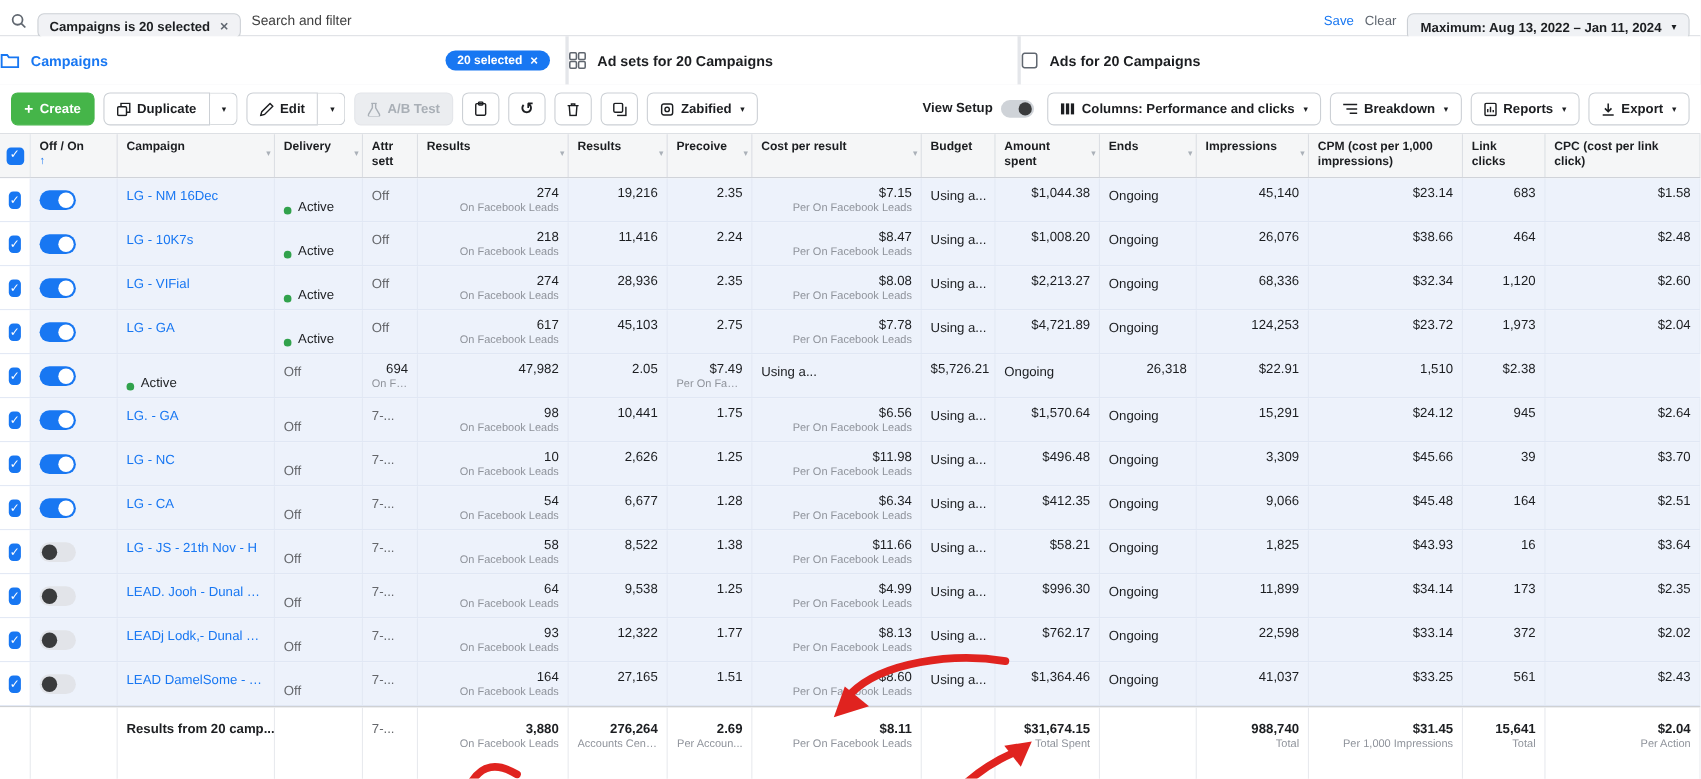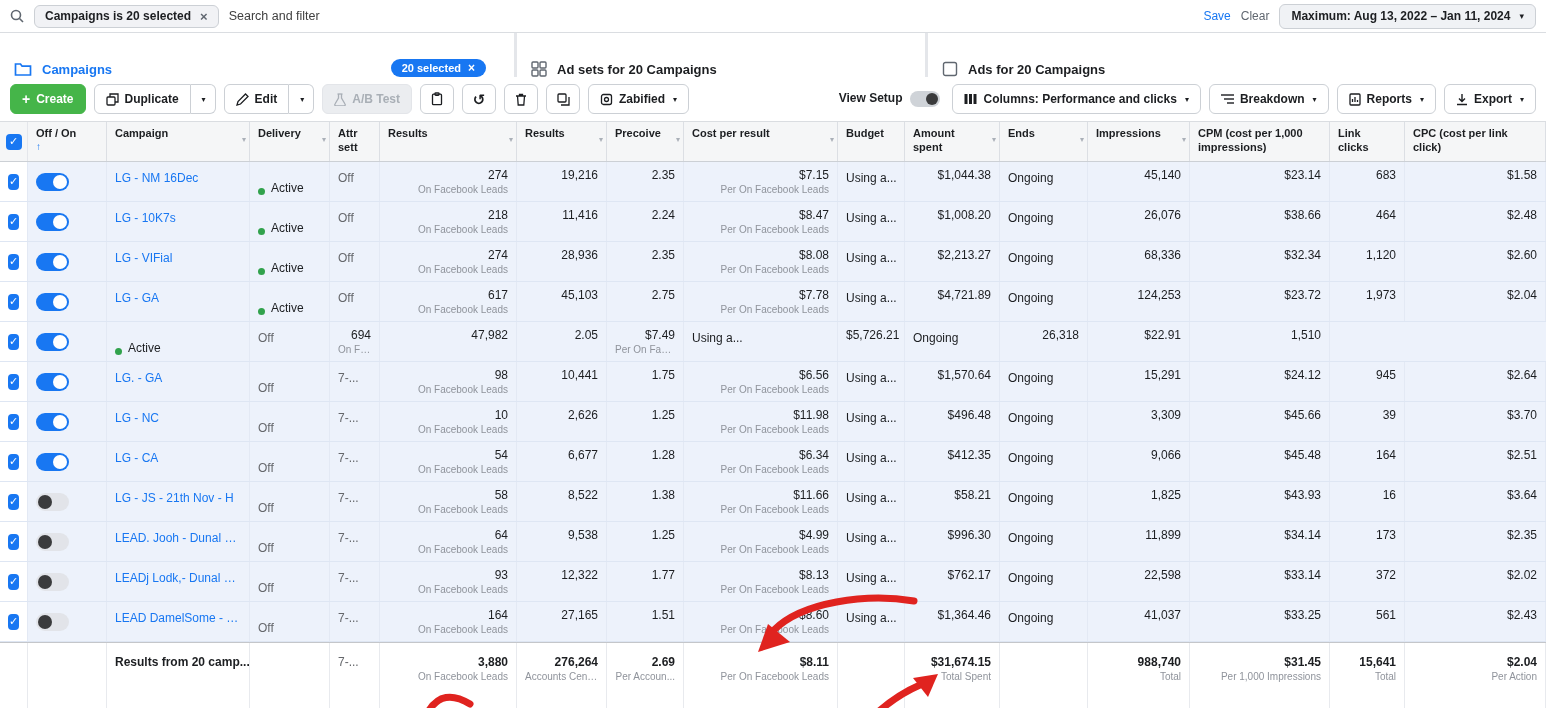--- a/index.html
+++ b/index.html
@@ -1,32 +1,32 @@
 <!DOCTYPE html>
 <html style="--accent: #1877f2; --green: #45b549; --active-dot: #31a24c; --ann: #e0231f;"><head>
 <meta charset="utf-8">
 <style>
   *{box-sizing:border-box;margin:0;padding:0}
   body{font-family:"Liberation Sans","DejaVu Sans",sans-serif;background:#e9ebee}
   .app{position:relative;width:1546px;height:708px;overflow:hidden;background:#fff;color:#1c1e21;font-size:12px}
 
   
-  .topbar{height:33px;display:flex;align-items:center;gap:10px;padding:12px 10px;background:#fff;border-bottom:1px solid #dadde1}
+  .topbar{height:33px;display:flex;gap:10px;padding:12px 10px;background:#fff;border-bottom:1px solid #dadde1}
   .chip{display:inline-flex;align-items:center;gap:9px;height:23px;padding:0 10px;background:#f1f2f5;border:1px solid #ccd0d5;border-radius:6px;font-weight:700;font-size:12px;cursor:pointer;white-space:nowrap}
   .chip .x{color:#606770;font-size:13px;line-height:1;cursor:pointer}
   .placeholder{color:#404040;font-size:12.5px;flex:0 0 auto}
   .spacer{flex:1}
   .save{color:var(--accent,#1877f2);font-weight:400;cursor:pointer}
   .clear{color:#606770;cursor:pointer}
   .datebox{display:flex;align-items:center;gap:9px;height:25px;padding:0 11px;background:#f0f2f5;border:1px solid #ccd0d5;border-radius:6px;font-weight:600;font-size:12px;cursor:pointer;white-space:nowrap}
   .caret{font-size:9px;color:#1c1e21}
 
   
   .tabbar{height:44px;display:flex;background:#e4e6ea;gap:3px}
-  .tab{background:#fff;display:flex;align-items:flex-end;gap:10px;padding:0 14px;cursor:pointer;min-width:0}
+  .tab{background:#fff;display:flex;align-items:center;gap:10px;padding:0 0;cursor:pointer;min-width:0}
   .tab-campaigns{width:514px}
   .tab-adsets{width:408px}
   .tab-ads{flex:1}
   .tab-label{font-weight:700;font-size:13px;white-space:nowrap}
   .tab-campaigns .tab-label{color:var(--accent,#1877f2)}
   .badge{margin-left:auto;margin-right:14px;display:inline-flex;align-items:center;gap:7px;background:var(--accent,#1877f2);color:#fff;font-size:11px;font-weight:700;padding:3px 11px;border-radius:12px;cursor:pointer;white-space:nowrap}
   .badge .x{font-size:12px;line-height:1}
 
   
   .toolbar{height:45px;display:flex;align-items:center;gap:8px;padding:0 10px;background:#fff;border-bottom:1px solid #dadde1}
@@ -569,20 +569,23 @@
         <div class="cell left"><span>Ongoing</span></div>
         <div class="cell num">
           <div class="val">26,318</div>
         </div>
         <div class="cell num">
           <div class="val">$22.91</div>
         </div>
         <div class="cell num">
           <div class="val">1,510</div>
         </div>
+        <div class="cell num">
+          <div class="val">$2.38</div>
+        </div>
       </div>
       <div class="trow grid">
         <div class="cell gutter">
           <span class="checkbox">✓</span>
         </div>
         <div class="cell tcell">
           <span class="toggle on">
             <span class="knob"></span>
           </span>
         </div>

